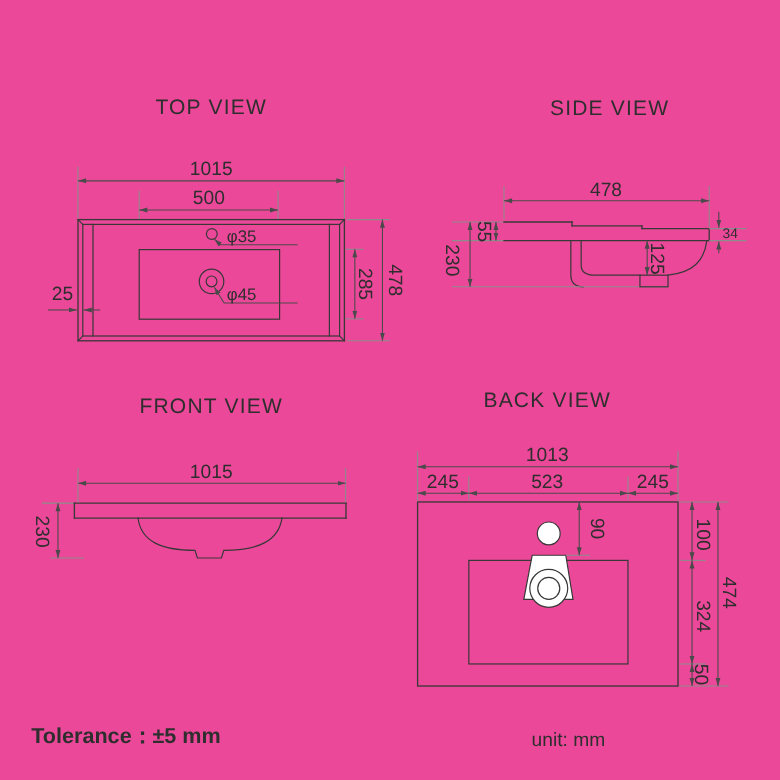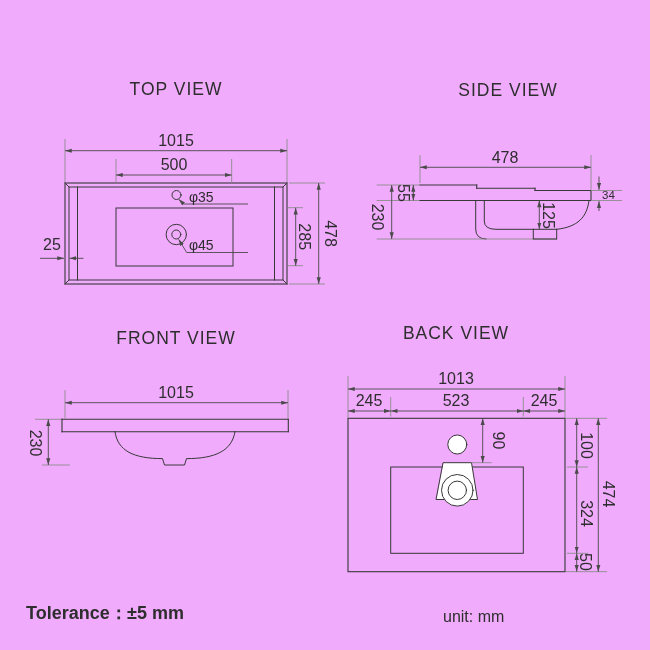--- a/index.html
+++ b/index.html
@@ -1,17 +1,17 @@
 <!DOCTYPE html>
 <html><head>
 <meta charset="utf-8">
 <style>
   html,body{margin:0;padding:0;background:#ffffff;}
   .sheet{
-    position:relative;width:650px;height:650px;background:#f0abfc;overflow:hidden;
+    position:relative;width:650px;height:650px;background:#ec4899;overflow:hidden;
     font-family:"Liberation Sans", sans-serif;
   }
   svg{position:absolute;left:0;top:0;}
   .obj{stroke:#383838;stroke-width:1.1;fill:none;stroke-linecap:square;}
   .obj2{stroke:#383838;stroke-width:1;fill:none;stroke-linecap:square;}
   .fillw{fill:#ffffff;}
   .dim{stroke:#4a4a4a;stroke-width:0.9;fill:none;}
   .ext{stroke:#8c8c8c;stroke-width:0.9;fill:none;}
   text{fill:#2e2e2e;font-family:"Liberation Sans", sans-serif;}
   .ttl{font-size:17.5px;letter-spacing:1px;}

